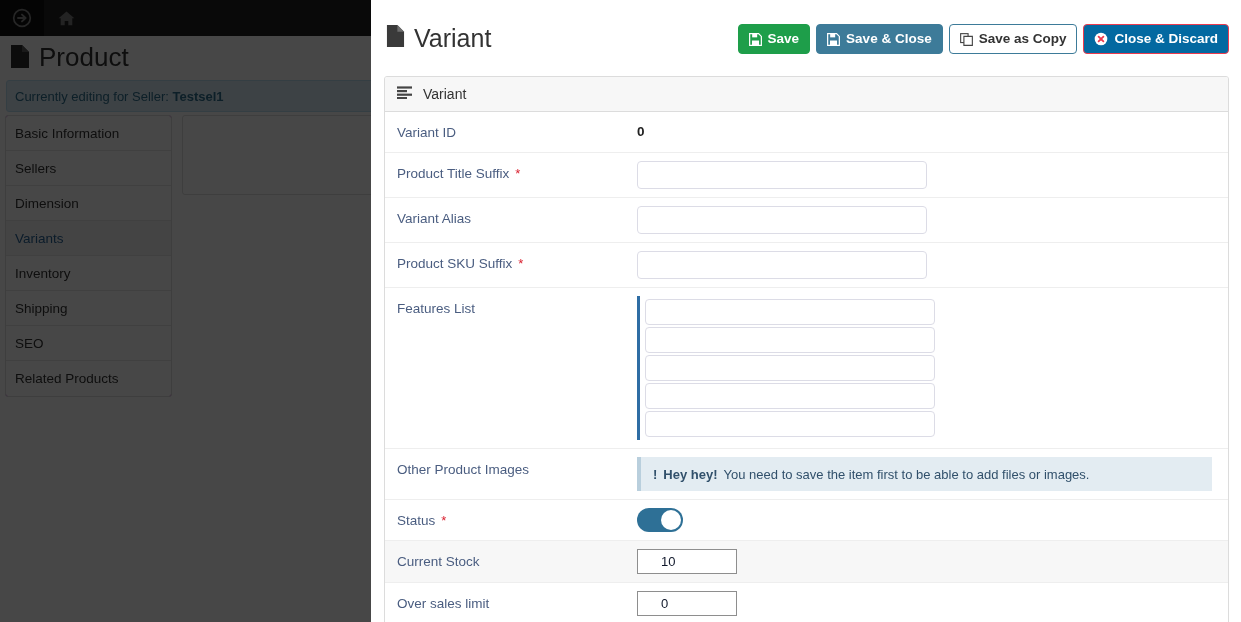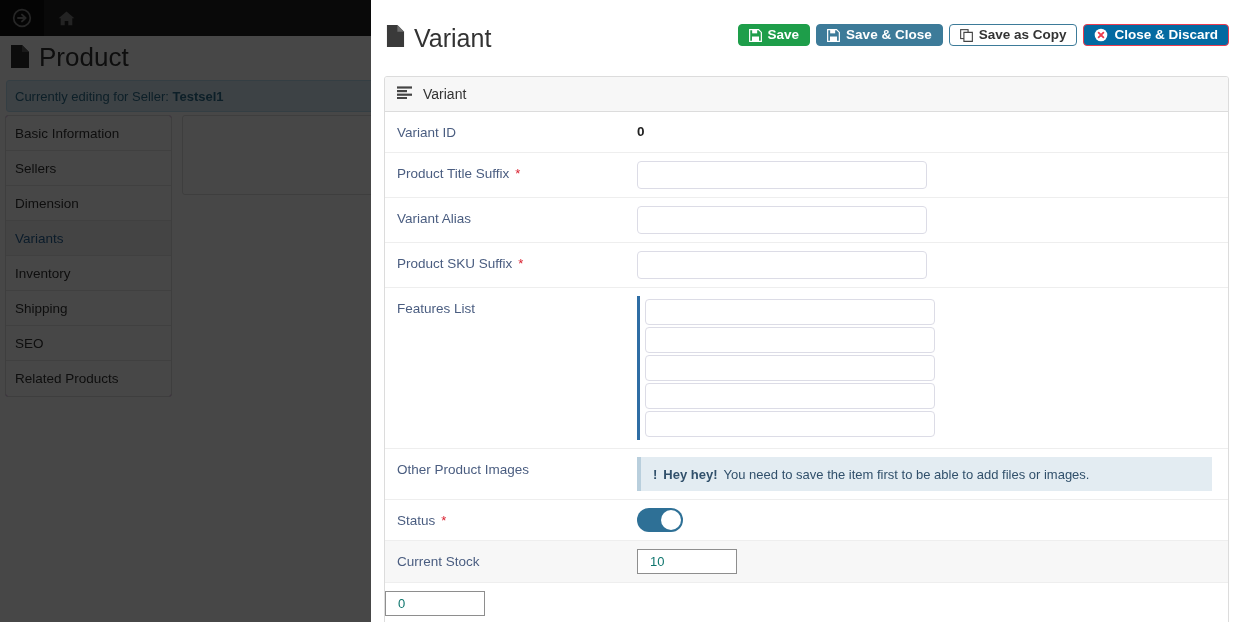--- a/index.html
+++ b/index.html
@@ -93,21 +93,21 @@
   .modal-title {
     display: flex; align-items: center; gap: 9px;
     font-size: 25px; color: #333333; line-height: 1;
   }
   .modal-actions {
     position: absolute; right: 12px; top: 24px;
     display: flex; align-items: center; gap: 6px;
   }
   .btn {
     display: inline-flex; align-items: center; gap: 6px;
-    height: 22px; padding: 0 10px;
+    height: 30px; padding: 0 10px;
     border-radius: 4px; border: 1px solid transparent;
     font-size: 13.5px; font-weight: bold; line-height: 1;
     cursor: pointer; white-space: nowrap;
   }
   .btn-save      { background:#1e9e4a; border-color:#1e9e4a; color:#ffffff; }
   .btn-saveclose { background:#3d7b99; border-color:#3d7b99; color:#ffffff; }
   .btn-savecopy  { background:#ffffff; border-color:#3d7b99; color:#333333; }
   .btn-discard   { background:#0369a1; border-color:#ec3b4e; color:#ffffff; }
 
   .btn svg { display:block; flex: 0 0 auto; }
@@ -152,21 +152,21 @@
     border: 1px solid #dcdce6; border-radius: 4px;
     background: #ffffff; outline: none;
     font-family: "Liberation Sans", sans-serif;
     font-size: 13px; color: #333333;
     padding: 0 8px;
   }
   .txt-num {
     height: 25px; width: 100px; border: 1px solid #8e8e8e; border-radius: 0;
     background:#ffffff; outline:none;
     font-family: "Liberation Sans", sans-serif;
-    font-size: 13px; color: #0f766e; padding: 0 12px;
+    font-size: 13px; color: #0f172a; padding: 0 23px;
   }
 
   .features-wrap {
     display: flex; align-items: stretch; gap: 0;
     border-left: 3px solid #2e6da4;
     padding-left: 5px;
   }
   .features-list { display: flex; flex-direction: column; gap: 2px; padding: 3px 0; }
   .feature-input {
     height: 26px; width: 290px;
@@ -418,20 +418,23 @@
           </div>
           <div class="form-row striped">
             <div class="lbl">
               <span>Current Stock</span>
             </div>
             <div class="fld">
               <input type="text" class="txt-num" value="10" style="">
             </div>
           </div>
           <div class="form-row">
+            <div class="lbl">
+              <span>Over sales limit</span>
+            </div>
             <div class="fld">
               <input type="text" class="txt-num" value="0" style="">
             </div>
           </div>
         </div>
     </div>
 
   </div>
 </div>
 

